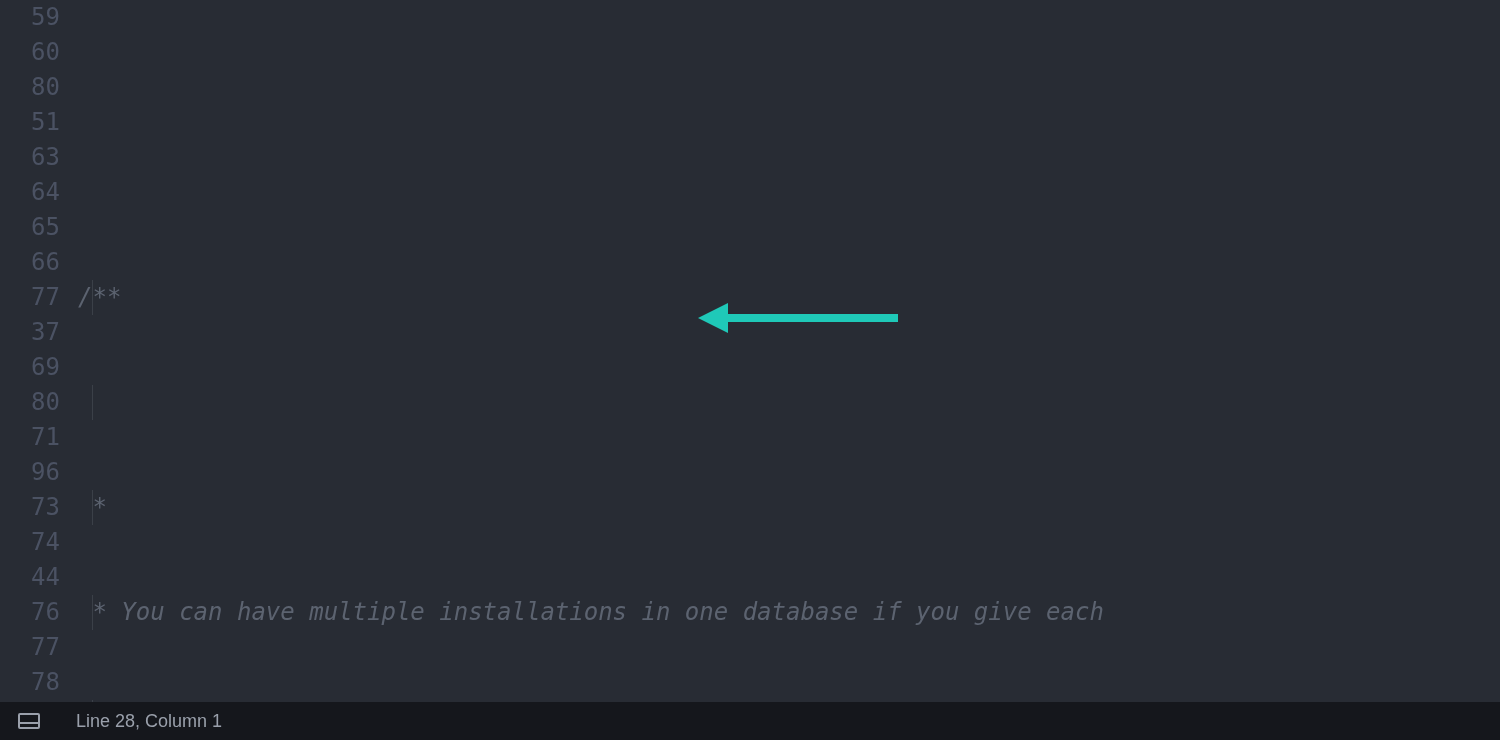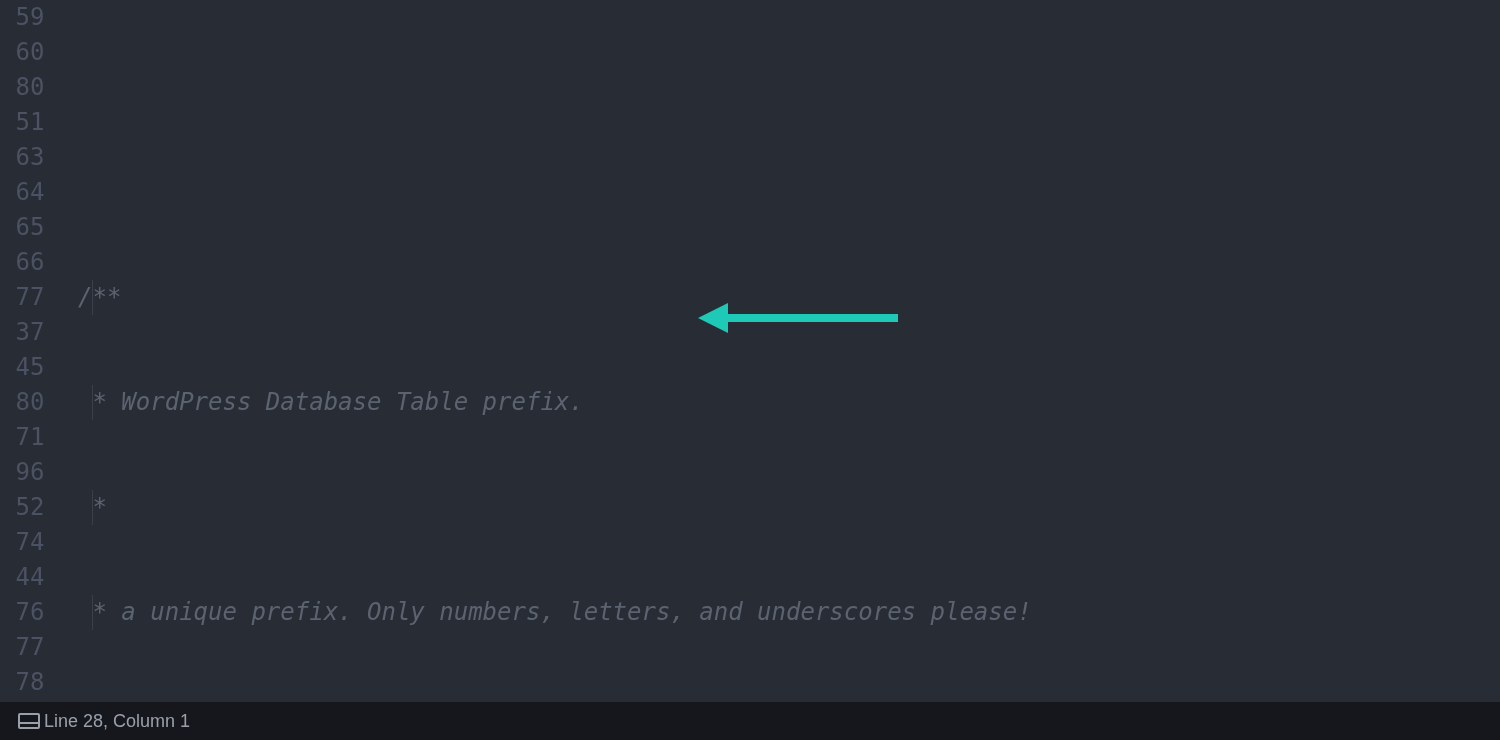--- a/index.html
+++ b/index.html
@@ -16,21 +16,21 @@
   }
 
   .editor {
     display: flex;
     height: 700px;
   }
 
   .gutter {
     width: 78px;
     padding-right: 18px;
-    text-align: center;
+    text-align: right;
     color: #4b5263;
     user-select: none;
     flex-shrink: 0;
   }
   .gutter .ln { height: 35px; }
 
   .code {
     flex: 1;
     position: relative;
     white-space: pre;
@@ -64,21 +64,21 @@
     position: absolute;
     left: 0; right: 0; bottom: 0;
     height: 38px;
     background: #15171c;
     color: #9aa0ab;
     display: flex;
     align-items: center;
     font-size: 18px;
     font-family: -apple-system, BlinkMacSystemFont, "Segoe UI", sans-serif;
     padding: 0 18px;
-    gap: 4px;
+    gap: 36px;
   }
   .statusbar .panel-icon {
     width: 22px; height: 16px;
     border: 2px solid #9aa0ab;
     border-radius: 2px;
     position: relative;
   }
   .statusbar .panel-icon::after {
     content: "";
     position: absolute;
@@ -96,40 +96,41 @@
     <div class="ln">59</div>
     <div class="ln">60</div>
     <div class="ln">80</div>
     <div class="ln">51</div>
     <div class="ln">63</div>
     <div class="ln">64</div>
     <div class="ln">65</div>
     <div class="ln">66</div>
     <div class="ln">77</div>
     <div class="ln">37</div>
-    <div class="ln">45</div>
+    <div class="ln">69</div>
     <div class="ln">80</div>
     <div class="ln">71</div>
     <div class="ln">96</div>
-    <div class="ln">52</div>
+    <div class="ln">73</div>
     <div class="ln">74</div>
     <div class="ln">44</div>
     <div class="ln">76</div>
     <div class="ln">77</div>
     <div class="ln">78</div>
   </div>
 
   <div class="code">
     
     <div class="code-line"></div>
 
     
     <div class="code-line"><span class="indent-guide"></span><span class="tok-comment">/**</span></div>
-    <div class="code-line"><span class="indent-guide"></span><span class="tok-comment"> * WordPress Database Table prefix.</span></div>
+    <div class="code-line"><span class="indent-guide"></span></div>
     <div class="code-line"><span class="indent-guide"></span><span class="tok-comment"> *</span></div>
+    <div class="code-line"><span class="indent-guide"></span><span class="tok-comment"> * You can have multiple installations in one database if you give each</span></div>
     <div class="code-line"><span class="indent-guide"></span><span class="tok-comment"> * a unique prefix. Only numbers, letters, and underscores please!</span></div>
     
 
     
     
 
     
     
 
     

